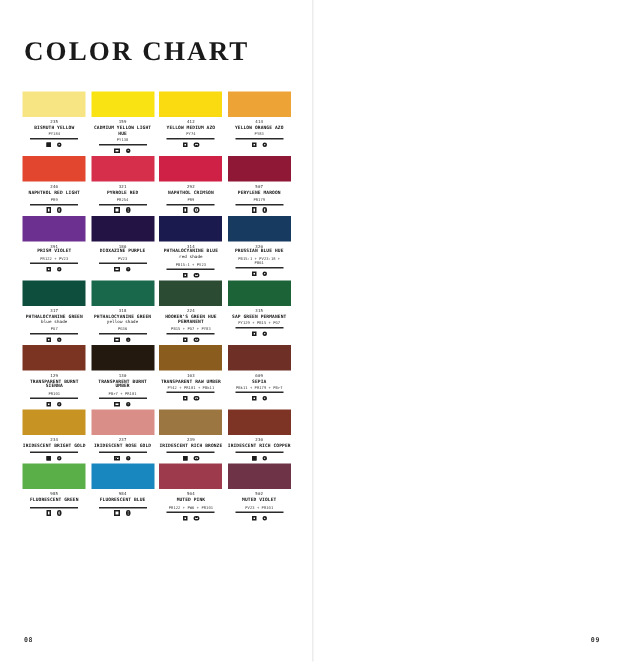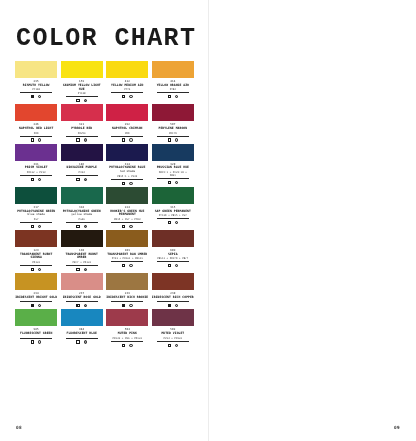--- a/index.html
+++ b/index.html
@@ -22,25 +22,25 @@
   .leaf.left{padding:0 0 0 0;}
   .gutter{
     position:absolute;left:208px;top:0;width:1px;height:441px;
     background:#ececec;
   }
 
   
   .title{
     position:absolute;
     left:16px;top:24px;
-    font-size:25px;
+    font-size:18px;
     letter-spacing:1.4px;
     font-weight:bold;
     color:#1a1a1a;
-    font-family:Liberation Mono, monospace;
+    font-family:Liberation Serif, serif;
     white-space:nowrap;
   }
 
   
   .grid{
     position:absolute;
     left:15px;
     top:61px;
     width:179px;
     display:grid;

